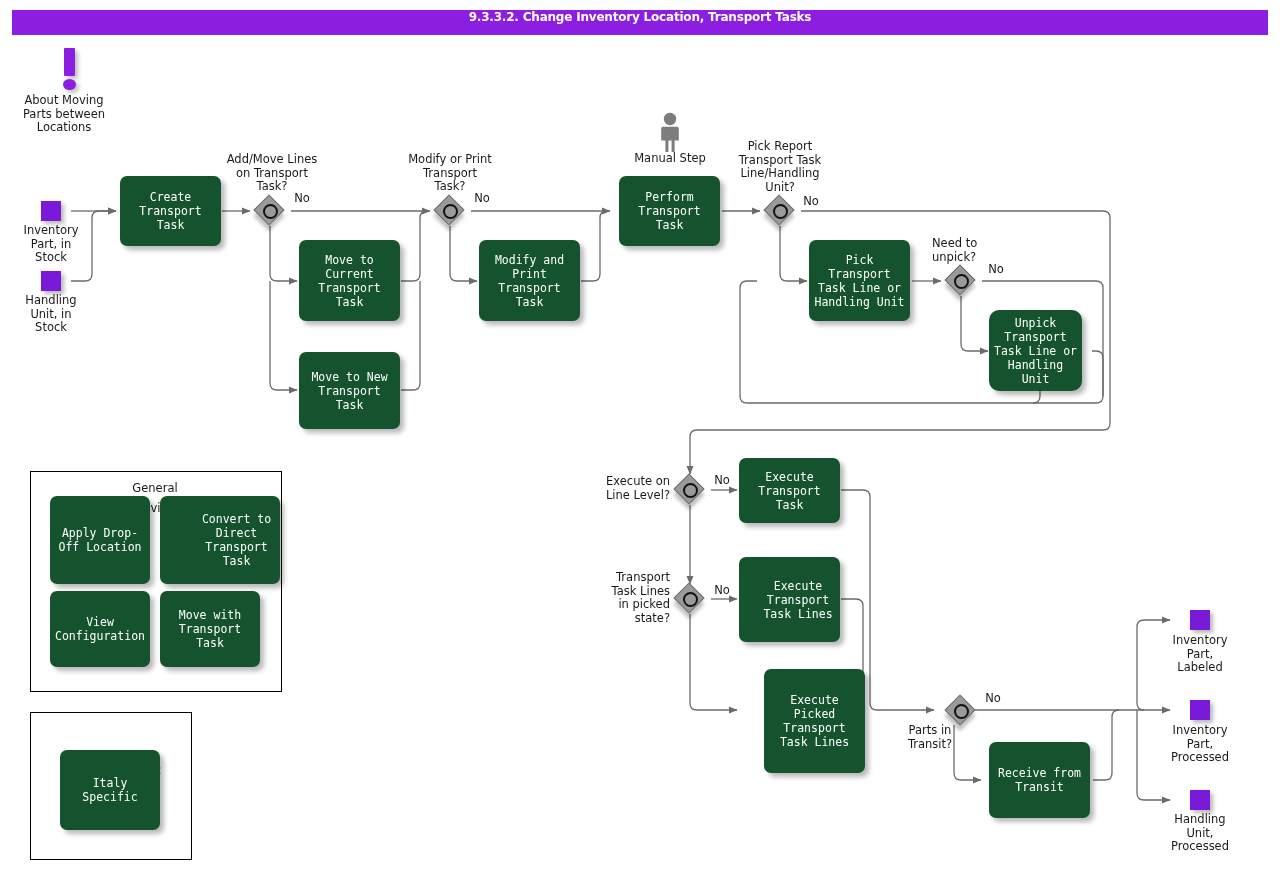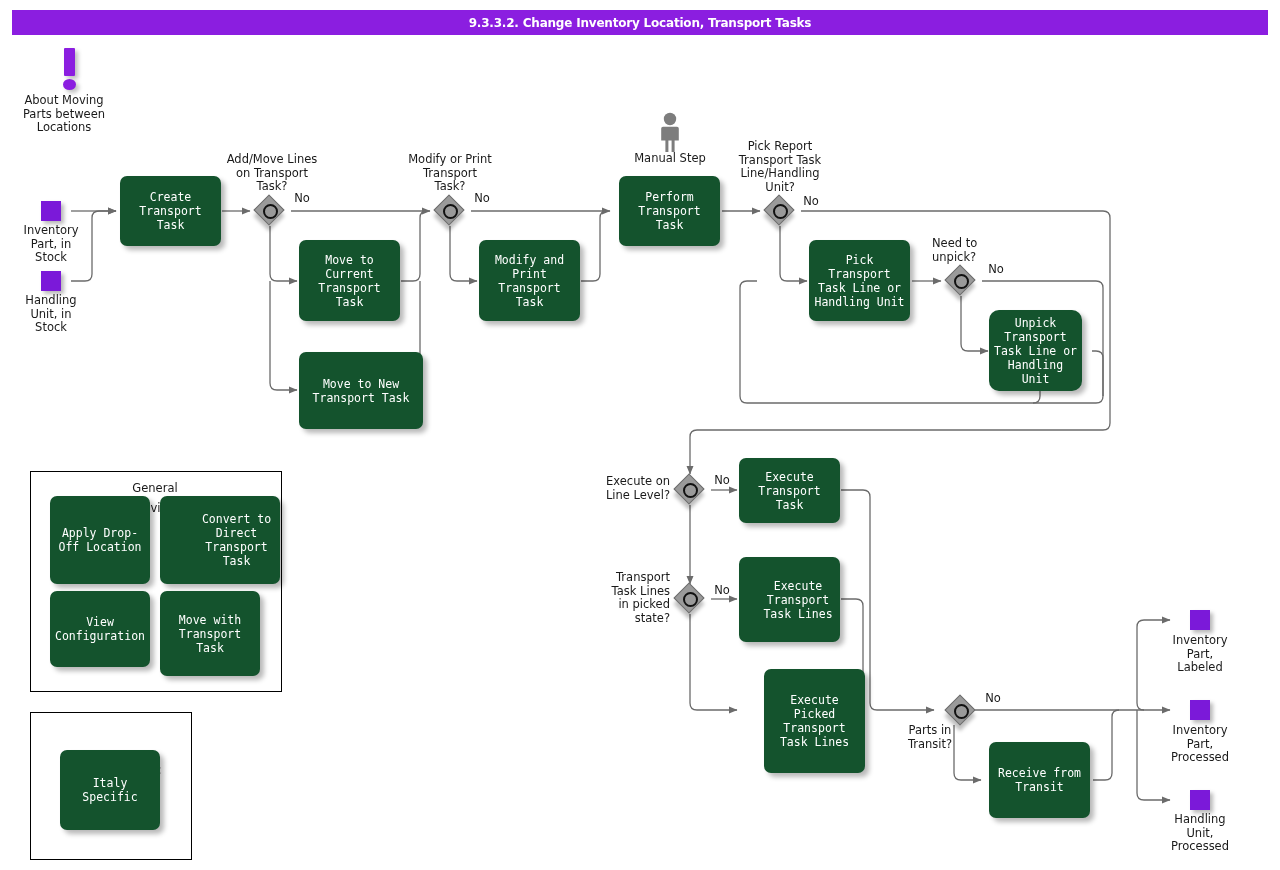--- a/index.html
+++ b/index.html
@@ -10,21 +10,21 @@
     font-family:"DejaVu Sans","Liberation Sans",sans-serif;
     overflow:hidden;
     position:relative;
   }
   #canvas{position:absolute;left:0;top:0;width:1280px;height:870px;}
 
   
   .titlebar{
     position:absolute;left:12px;top:10px;width:1256px;height:25px;
     background:#8b1ee0;
-    display:flex;align-items:center;justify-content:center;
+    display:flex;align-items:flex-start;justify-content:center;
   }
   .titlebar .t{
     color:#ffffff;font-size:12px;font-weight:bold;
     font-family:"DejaVu Sans","Liberation Sans",sans-serif;
     letter-spacing:-0.2px;
   }
 
   
   #wires{position:absolute;left:0;top:0;width:1280px;height:870px;pointer-events:none;}
 
@@ -207,21 +207,21 @@
 Stock</div>
 
   <div class="act" style="left:120px;top:176px;width:101px;height:70px;">Create
 Transport Task</div>
 
   <div class="act" style="left:299px;top:240px;width:101px;height:81px;">Move to
 Current
 Transport
 Task</div>
 
-  <div class="act" style="left:299px;top:352px;width:124px;height:77px;">Move to New
+  <div class="act" style="left:299px;top:352px;width:101px;height:77px;">Move to New
 Transport
 Task</div>
 
   <div class="act" style="left:479px;top:240px;width:101px;height:81px;">Modify and Print
 Transport Task</div>
 
   <div class="act" style="left:619px;top:176px;width:101px;height:70px;">Perform
 Transport Task</div>
 
   <div class="act" style="left:809px;top:240px;width:101px;height:81px;">Pick Transport
@@ -334,20 +334,20 @@
 Activities</div>
   <div class="groupbox" style="left:30px;top:471px;width:250px;height:219px;"></div>
 
   <div class="act" style="left:50px;top:496px;width:100px;height:88px;">Apply Drop-Off
 Location</div>
   <div class="act" style="left:160px;top:496px;width:120px;height:88px;padding-left:37px;">Convert to
 Direct Transport
 Task</div>
   <div class="act" style="left:50px;top:591px;width:100px;height:76px;">View
 Configuration</div>
-  <div class="act" style="left:160px;top:591px;width:100px;height:85px;">Move with
+  <div class="act" style="left:160px;top:591px;width:100px;height:76px;">Move with
 Transport Task</div>
 
   <div class="groupbox" style="left:30px;top:712px;width:160px;height:146px;"></div>
   <div class="grouptitle left" style="left:39px;top:722px;width:150px;text-align:center;">Country Specific Activities</div>
   <div class="act" style="left:60px;top:750px;width:100px;height:80px;">Italy Specific</div>
 
 </div>
 
 </body></html>

